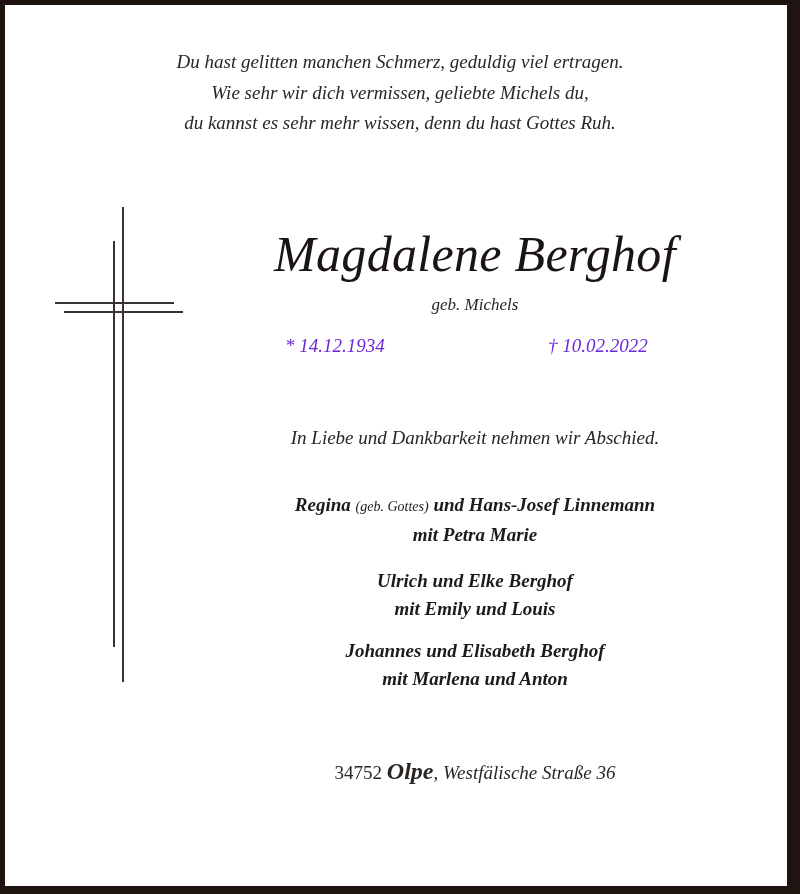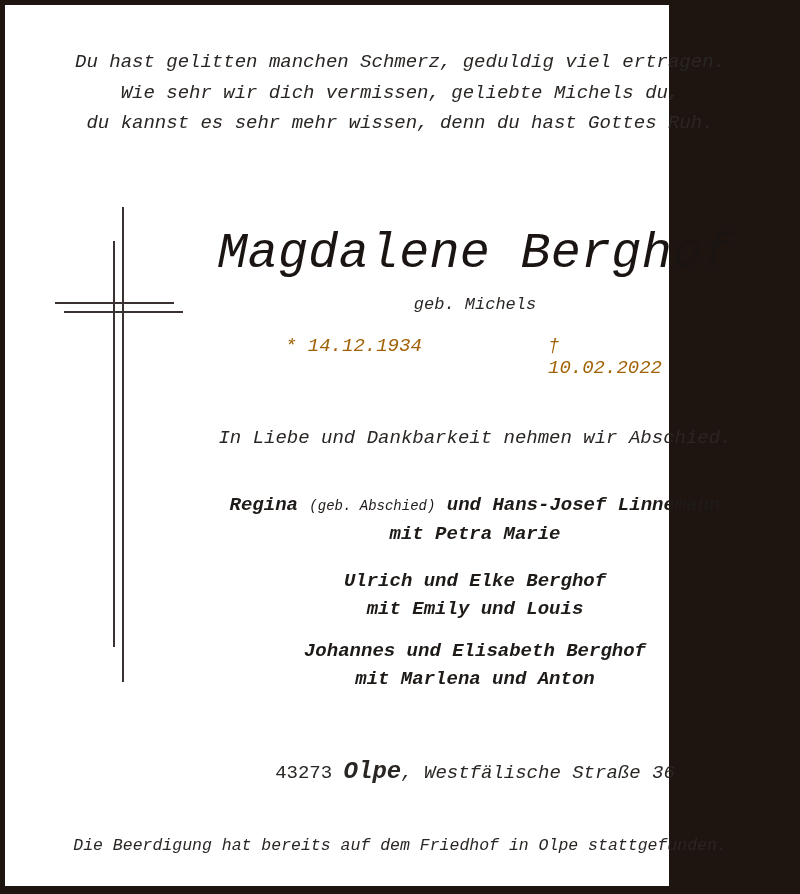--- a/index.html
+++ b/index.html
@@ -1,27 +1,27 @@
 <!DOCTYPE html>
 <html><head>
   <meta charset="utf-8">
   <style>
     html, body { margin: 0; padding: 0; }
     body { width: 800px; height: 894px; background: #1e1410; position: relative; overflow: hidden; }
     .card {
-      position: absolute; left: 5px; top: 5px; width: 664px; height: 881px;
+      position: absolute; left: 5px; top: 5px; width: 782px; height: 881px;
       background: #ffffff; color: #1e1a18;
-      font-family: Liberation Mono, monospace;
+      font-family: Liberation Serif, serif;
     }
     .line { position: absolute; background: #3a3230; }
     .c { position: absolute; left: 0; width: 790px; text-align: center; white-space: nowrap; }
     .poem { top: 42px; font-style: italic; font-size: 19px; line-height: 30.5px; color: #2a2624; }
     .name { top: 220px; font-style: italic; font-size: 50px; left: 100px; width: 740px; color: #1a1412; letter-spacing: 0.3px; }
     .maiden { top: 290px; font-style: italic; font-size: 17px; left: 100px; width: 740px; color: #2a2624; }
-    .date { position: absolute; top: 330px; font-style: italic; font-size: 19px; color: #a16207; }
+    .date { position: absolute; top: 330px; font-style: italic; font-size: 19px; color: #6d28d9; }
     .farewell { top: 422px; font-style: italic; font-size: 19px; left: 100px; width: 740px; color: #2a2624; }
     .family { font-style: italic; font-weight: bold; font-size: 19px; line-height: 28px; left: 100px; width: 740px; color: #1e1a18; }
     .family .small { font-weight: normal; font-size: 14px; }
     .address { top: 753px; font-size: 19px; left: 100px; width: 740px; color: #2a2624; }
     .address .city { font-weight: bold; font-style: italic; font-size: 24px; margin-top: 38px; }
     .address .street { font-style: italic; }
     .burial { top: 831px; font-style: italic; font-size: 16.5px; color: #2a2624; }
   </style>
 </head>
 <body>
@@ -45,35 +45,34 @@
   <div class="c maiden">geb. Michels</div>
 
   <div class="date" style="left:280px;">* 14.12.1934</div>
   <div class="date" style="left:543px;">† 10.02.2022</div>
 
   <div class="c farewell">In Liebe und Dankbarkeit nehmen wir Abschied.</div>
 
   <div class="c family" style="top:486px;">
     <div>
       <span>Regina</span>
-      <span class="small">(geb. Abschied)</span>
+      <span class="small">(geb. Gottes)</span>
       <span>und Hans-Josef Linnemann</span>
     </div>
     <div>mit Petra Marie</div>
   </div>
 
   <div class="c family" style="top:562px;">
     <div>Ulrich und Elke Berghof</div>
     <div>mit Emily und Louis</div>
   </div>
 
   <div class="c family" style="top:632px;">
     <div>Johannes und Elisabeth Berghof</div>
     <div>mit Marlena und Anton</div>
   </div>
 
   <div class="c address">
-    <span>43273</span>
+    <span>34752</span>
     <span class="city">Olpe</span><span class="street">, Westfälische Straße 36</span>
   </div>
 
-  <div class="c burial">Die Beerdigung hat bereits auf dem Friedhof in Olpe stattgefunden.</div>
 </div>
 
 </body></html>

